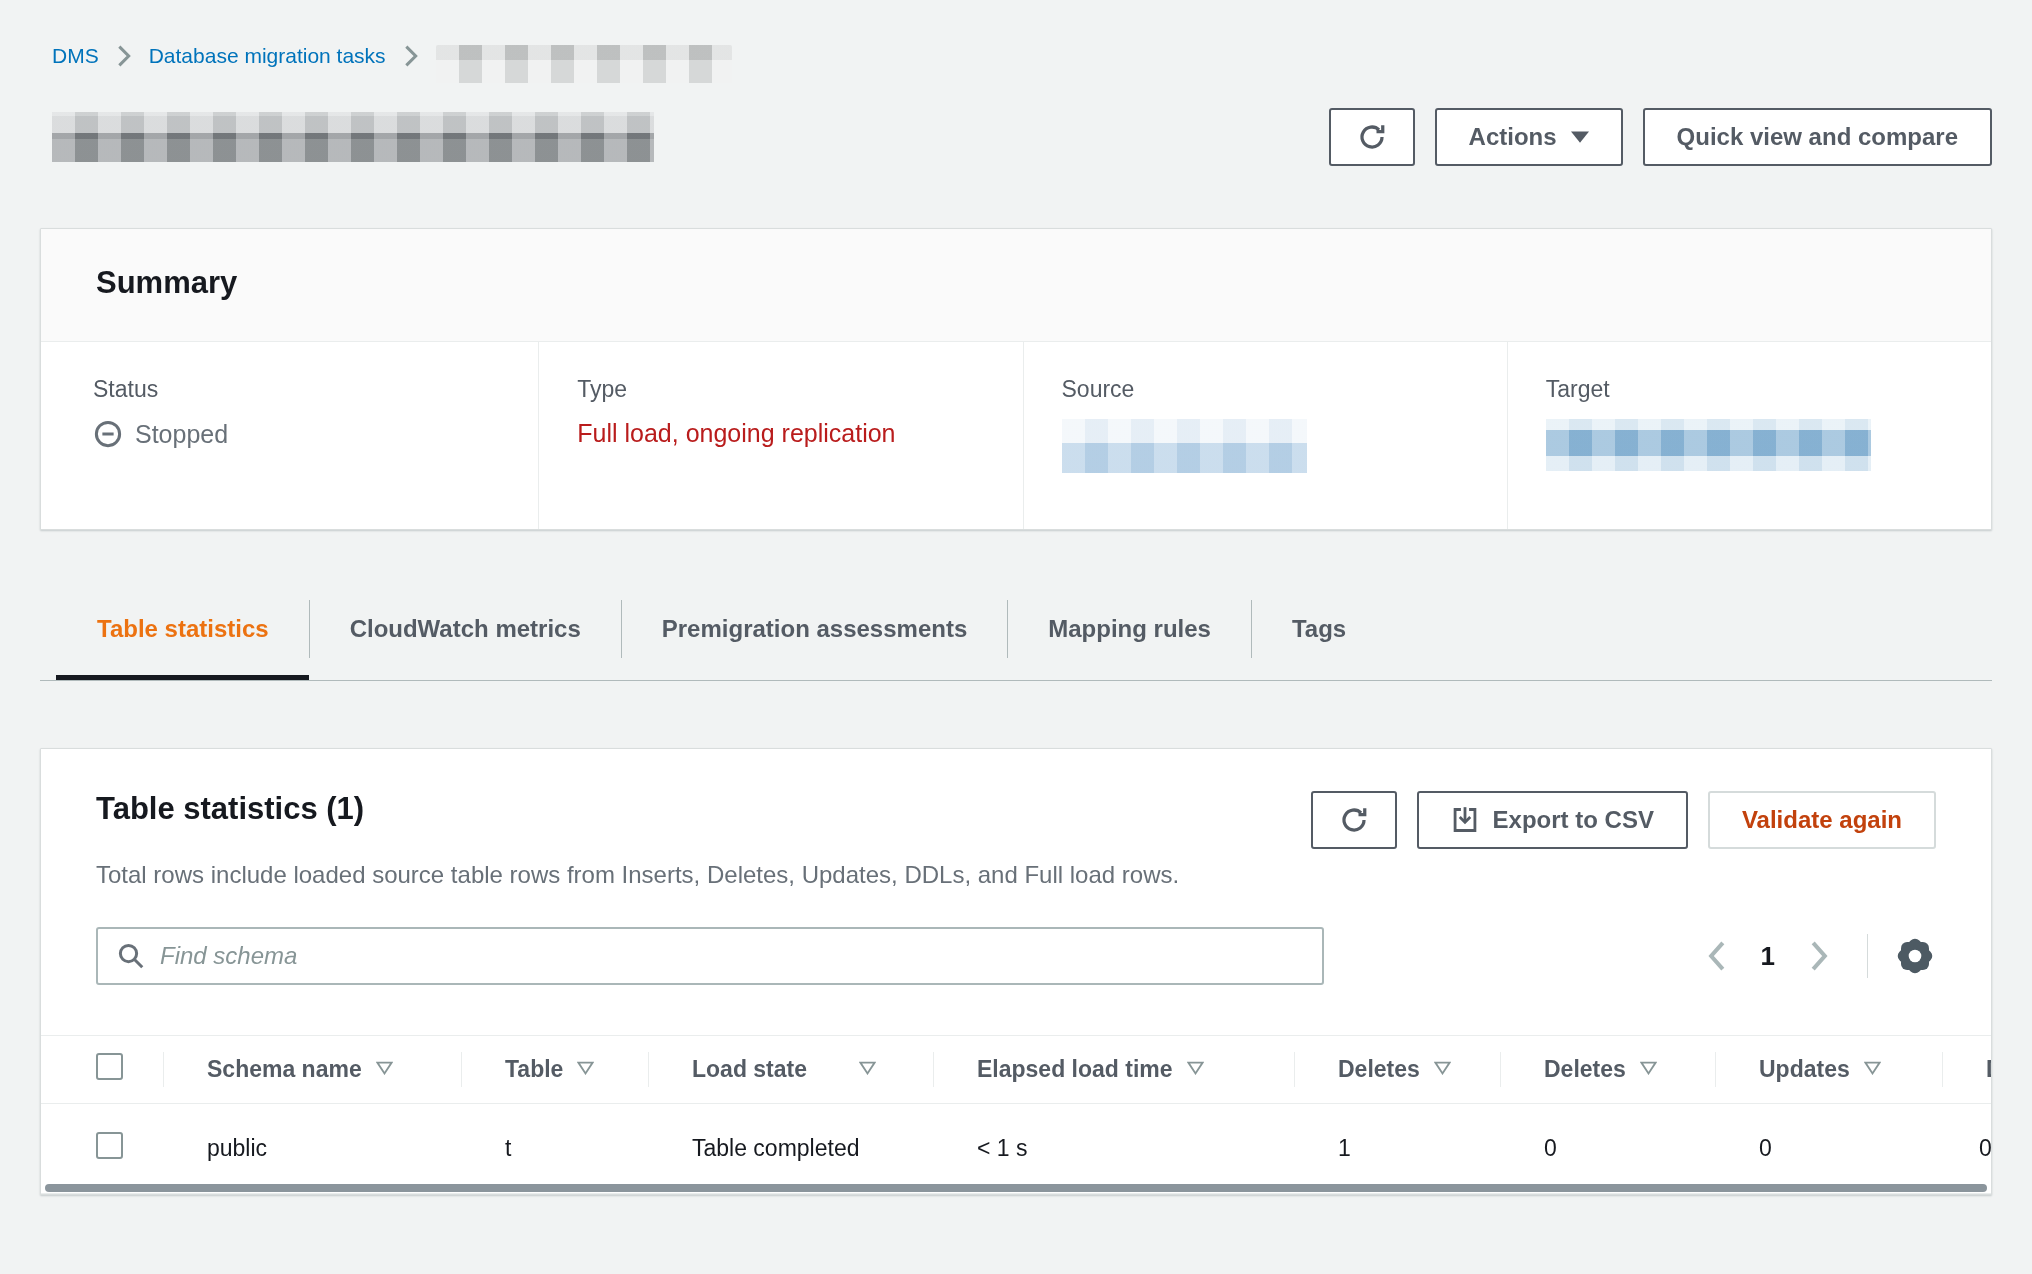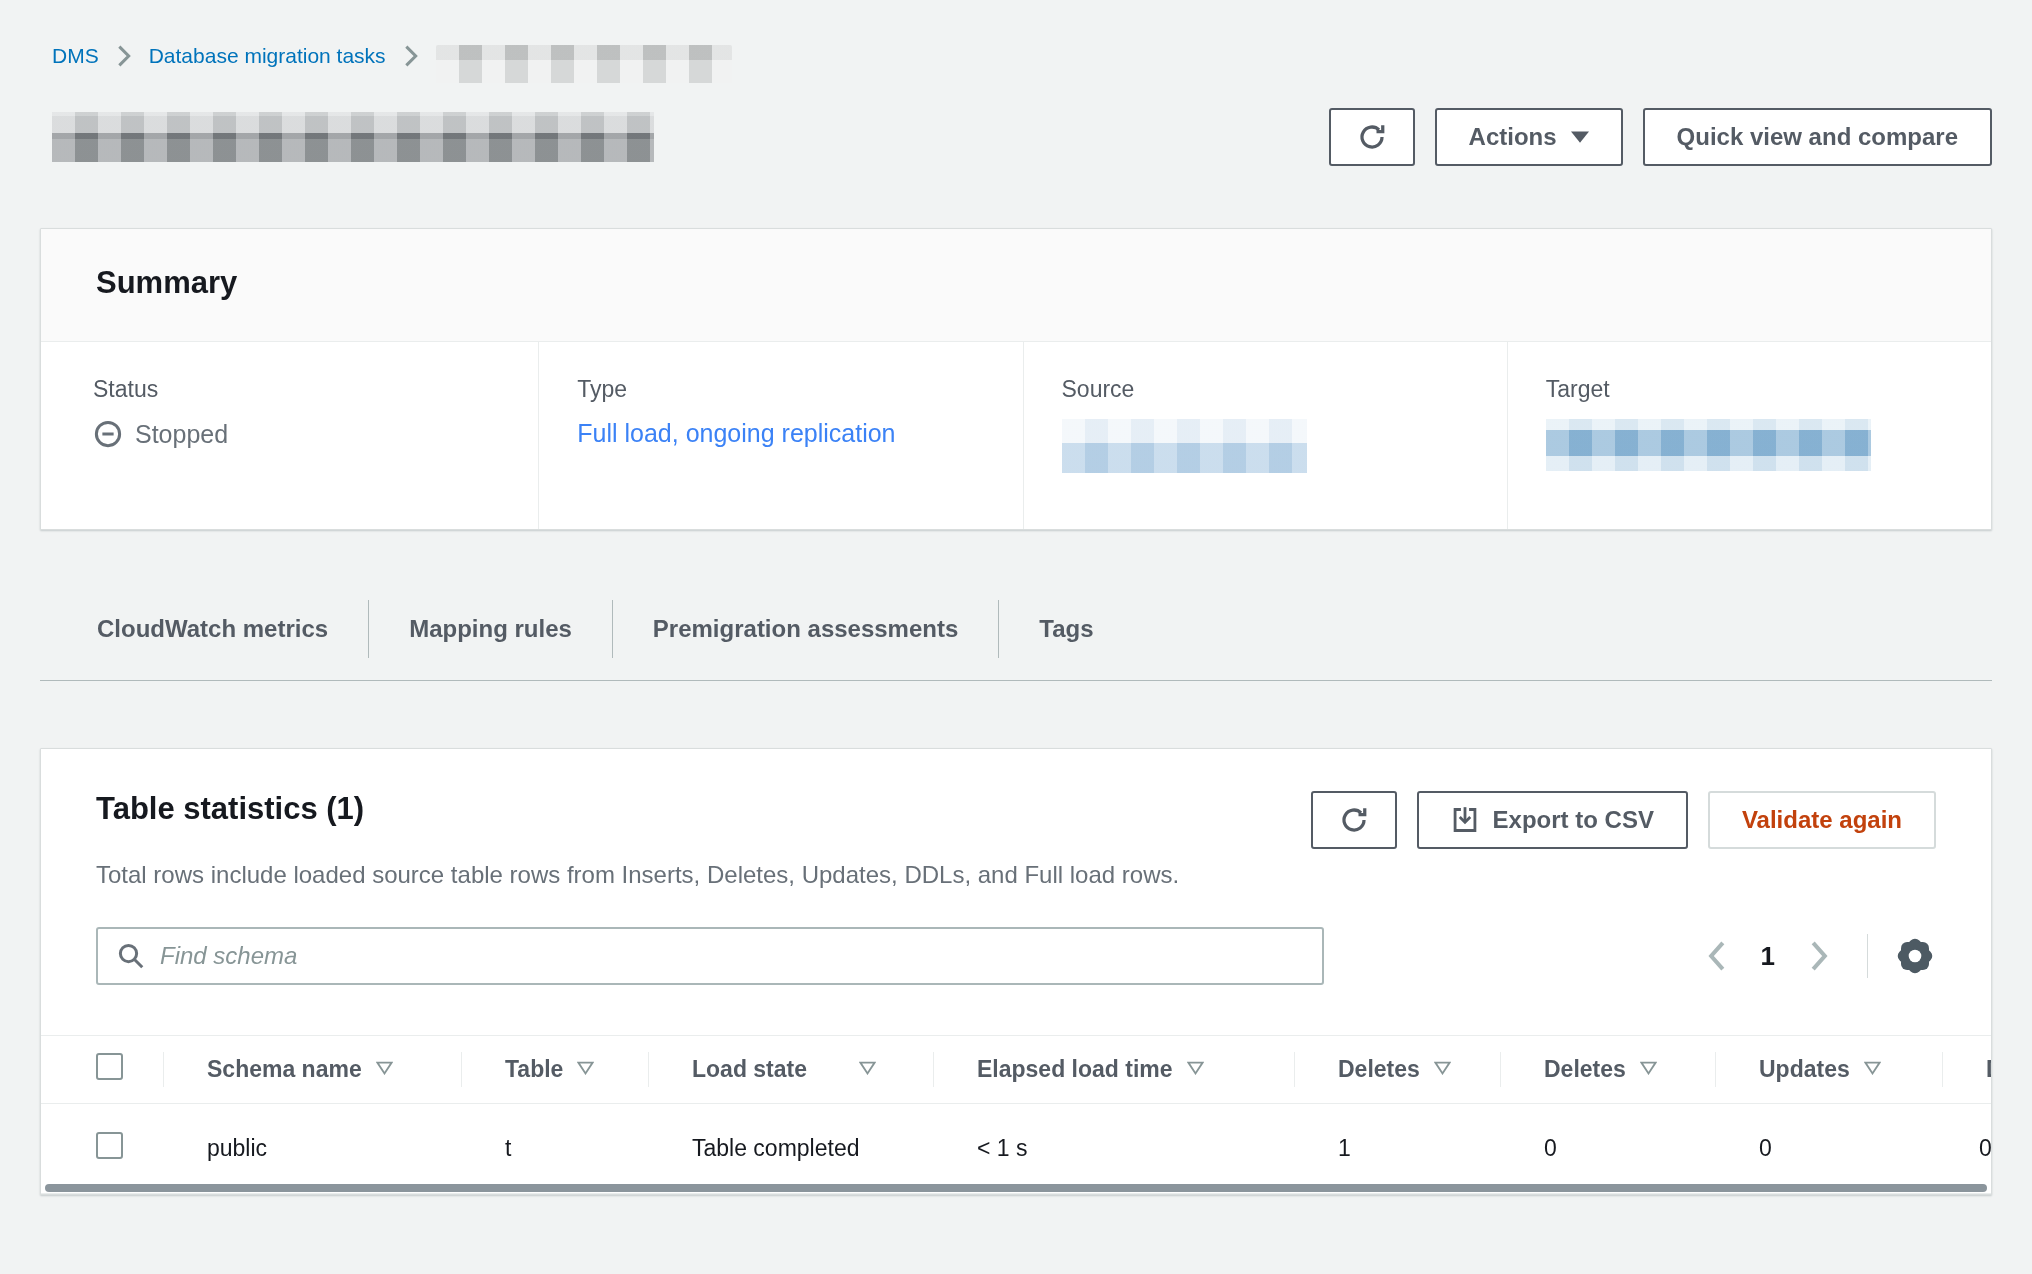--- a/index.html
+++ b/index.html
@@ -51,21 +51,21 @@
     box-shadow: 0 1px 2px rgba(0,28,36,0.18);
   }
   .summary-card { margin-top: 62px; }
   .card-head { background: #fafafa; border-bottom: 1px solid #eaeded; padding: 36px 55px 40px; }
   .card-title { font-size: 31px; font-weight: bold; color: #16191f; }
 
   .summary-body { display: flex; }
   .sum-col { flex: 1; padding: 34px 20px 56px 38px; border-left: 1px solid #eaeded; }
   .sum-col:first-child { border-left: none; padding-left: 52px; }
   .field-label { font-size: 23px; color: #545b64; margin-bottom: 16px; }
-  .field-value { font-size: 25px; color: #3b82f6; }
+  .field-value { font-size: 25px; color: #b91c1c; }
   .status-value { display: flex; align-items: center; gap: 12px; color: #687078; font-size: 25px; }
   .source-redact {
     width: 245px; height: 54px; margin-top: 4px;
     background-color: #d7e5f1;
     background-image:
       linear-gradient(180deg, rgba(255,255,255,0.55) 0 45%, rgba(120,170,210,0.25) 45% 100%),
       repeating-linear-gradient(90deg, rgba(255,255,255,0.4) 0 23px, rgba(90,140,190,0.12) 23px 46px);
   }
   .target-redact {
     width: 325px; height: 52px; margin-top: 6px;
@@ -211,23 +211,24 @@
       </div>
       <div class="sum-col">
         <div class="field-label">Target</div>
         <div class="target-redact"></div>
       </div>
     </div>
   </section>
 
   <div class="tabs">
     <ul class="tabs-inner">
+      <li class="tab active"><span>Table statistics</span></li>
       <li class="tab"><span>CloudWatch metrics</span></li>
+      <li class="tab"><span>Premigration assessments</span></li>
       <li class="tab"><span>Mapping rules</span></li>
-      <li class="tab"><span>Premigration assessments</span></li>
       <li class="tab"><span>Tags</span></li>
     </ul>
   </div>
 
   <section class="card stats-card">
     <div class="stats-head">
       <div class="stats-title-row">
         <h2 class="card-title">Table statistics (1)</h2>
         <div class="btn-group">
           <button class="btn icon-only">

